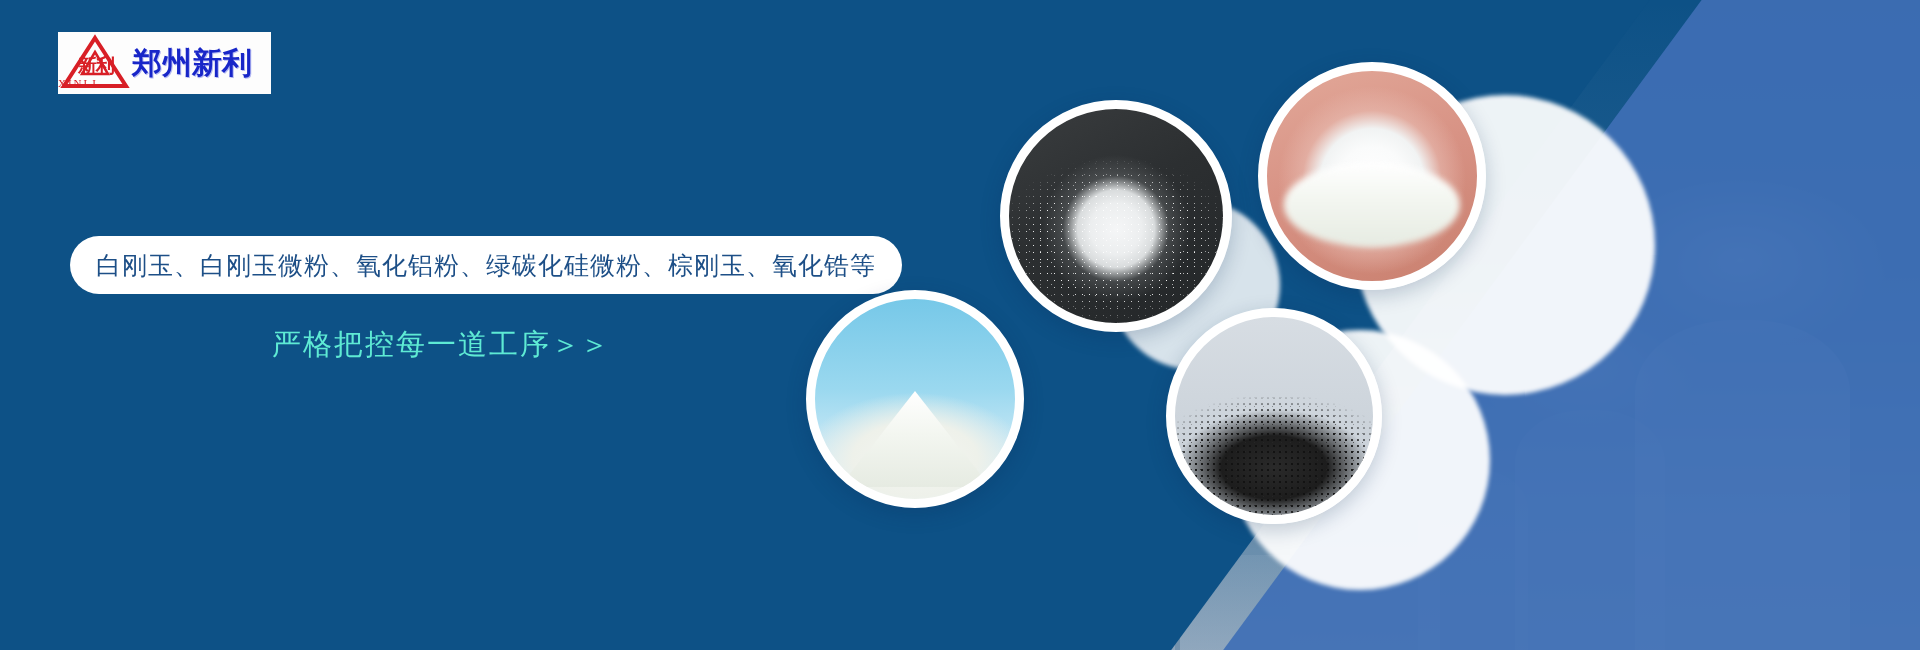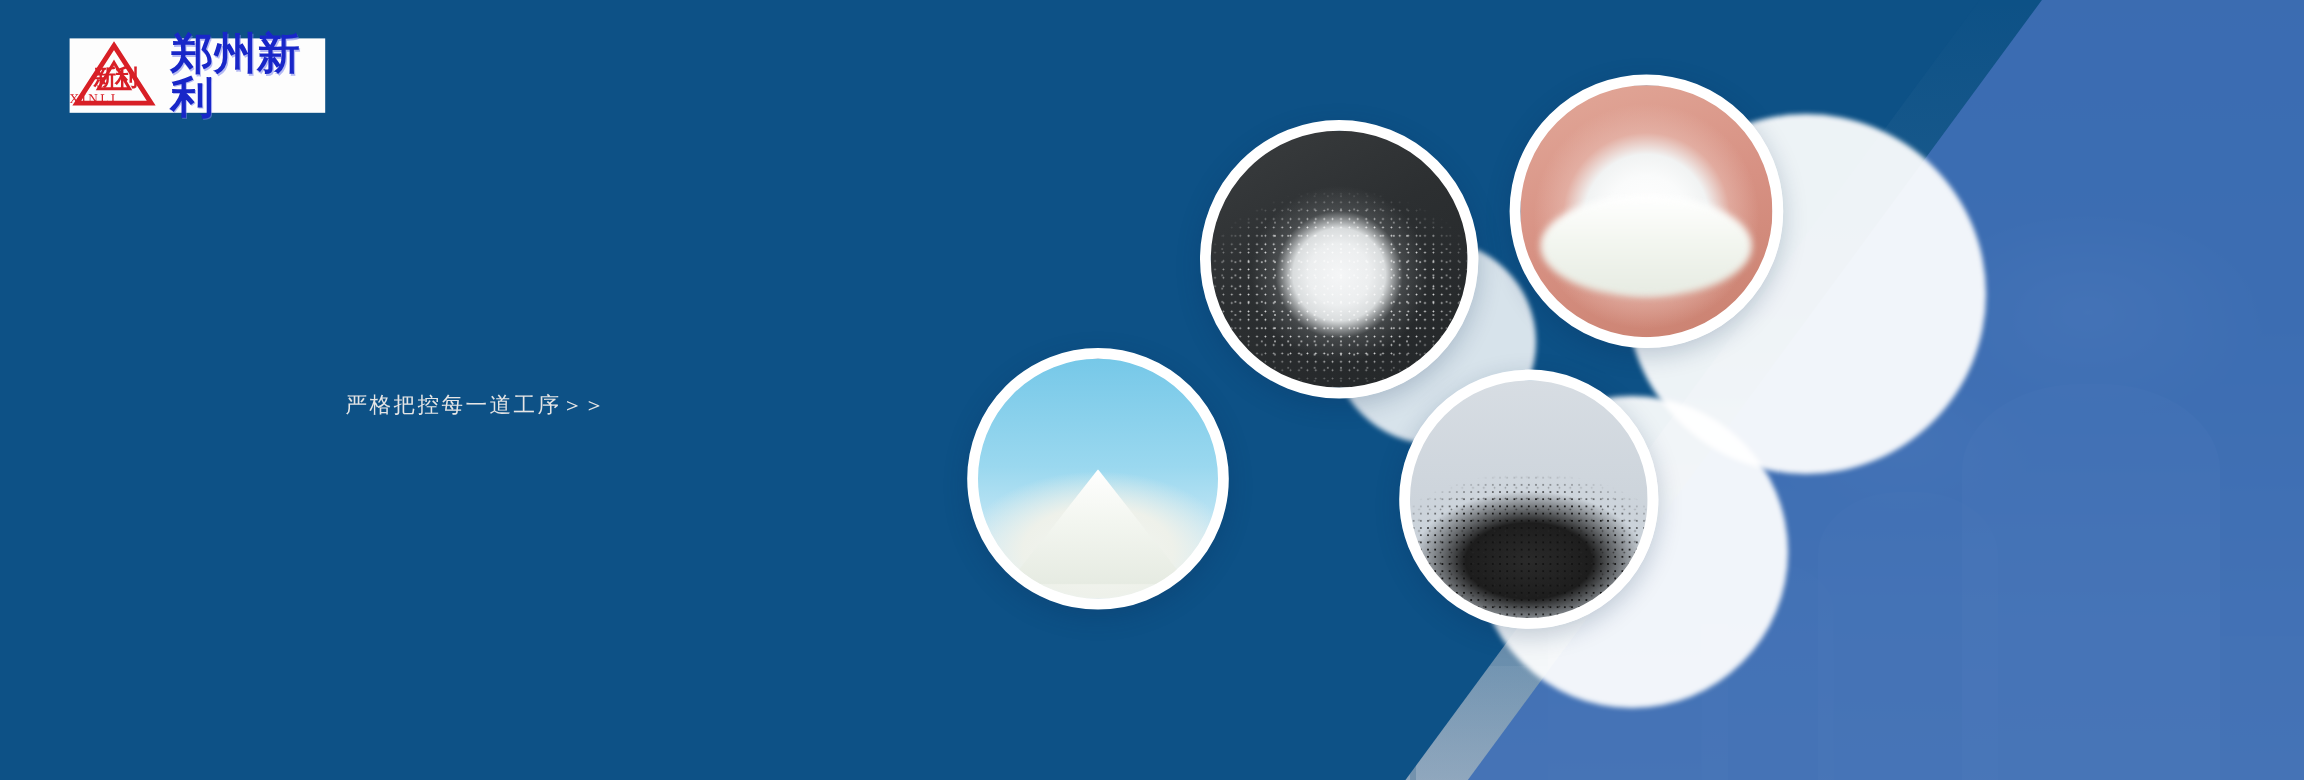--- a/index.html
+++ b/index.html
@@ -77,22 +77,22 @@
     position:absolute;left:58px;top:32px;
     width:213px;height:62px;background:#fdfdfd;
     display:flex;align-items:center;
   }
   .logo-mark{
     position:relative;width:74px;height:62px;flex:0 0 74px;
   }
   .logo-mark svg{position:absolute;left:0;top:0;}
   .logo-word{
     font-family:"Liberation Sans","DejaVu Sans",sans-serif;
-    font-size:36px;font-weight:bold;color:#1826c8;
-    letter-spacing:0px;line-height:1;margin-left:10px;
+    font-size:30px;font-weight:bold;color:#1826c8;
+    letter-spacing:0px;line-height:1;margin-left:0;
     text-shadow:1px 1px 0 rgba(120,130,235,.55);
   }
 
   
   .headline{
     position:absolute;left:38px;top:142px;
     font-size:50px;font-weight:bold;color:#ffffff;
     letter-spacing:2px;white-space:nowrap;line-height:1.1;
     text-shadow:0 2px 5px rgba(0,0,0,.18);
   }
@@ -105,21 +105,21 @@
     display:flex;align-items:center;justify-content:center;
     padding:0 26px;box-sizing:border-box;
   }
   .pill-text{
     font-size:25px;color:#1d4f87;letter-spacing:1px;white-space:nowrap;
   }
 
   
   .cta{
     position:absolute;left:272px;top:325px;
-    font-size:18px;color:#e5e5e5;letter-spacing:2px;white-space:nowrap;margin-left:16px;
+    font-size:29px;color:#5eead4;letter-spacing:2px;white-space:nowrap;
   }
   .cta .arrows{letter-spacing:0px;}
 
   
   .circle{
     position:absolute;border-radius:50%;
     border:9px solid #ffffff;
     box-sizing:border-box;
     overflow:hidden;
     box-shadow:0 6px 20px rgba(10,40,80,.22);
@@ -212,20 +212,23 @@
                   color:#d81f26;font-weight:bold;font-size:19px;line-height:24px;
                   letter-spacing:-1px;text-align:right;">新利</div>
       <div style="position:absolute;left:0;top:45px;width:74px;
                   color:#d81f26;font-size:11px;line-height:12px;letter-spacing:2px;
                   text-align:left;font-family:'Liberation Serif',serif;">XINLI</div>
     </div>
     <div class="logo-word">郑州新利</div>
   </div>
 
 
+  <div class="pill">
+    <span class="pill-text">白刚玉、白刚玉微粉、氧化铝粉、绿碳化硅微粉、棕刚玉、氧化锆等</span>
+  </div>
 
   <div class="cta">
     <span>严格把控每一道工序</span><span class="arrows">＞＞</span>
   </div>
 
   <div class="circle c-dark">
     <div class="grain"></div>
   </div>
 
   <div class="circle c-pink">

